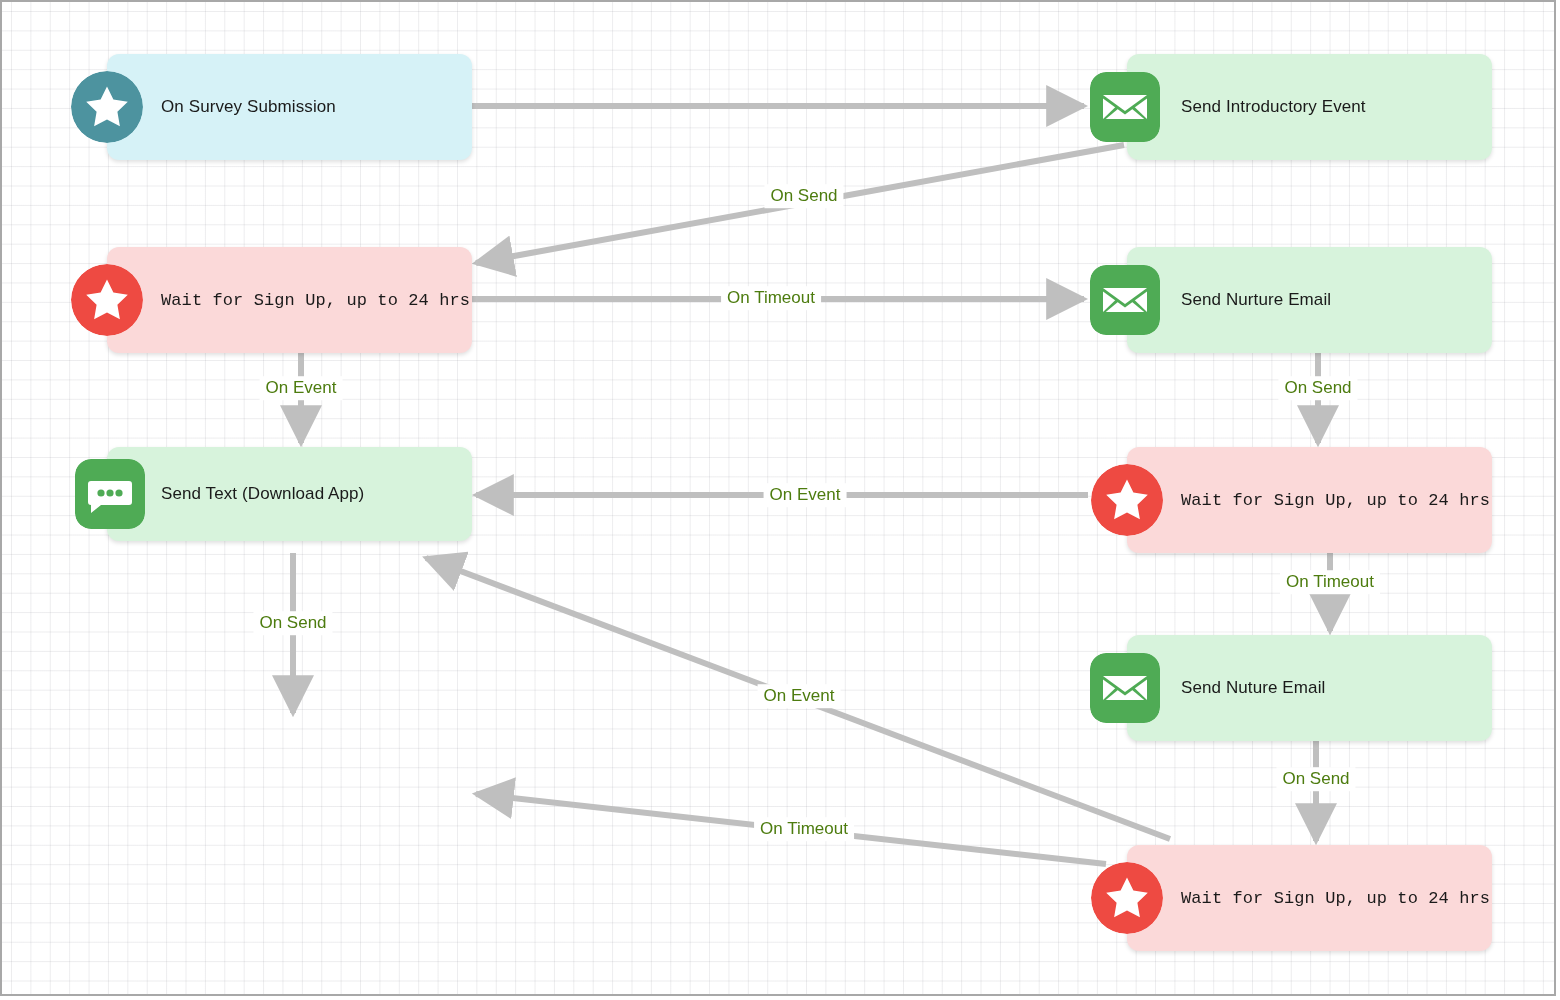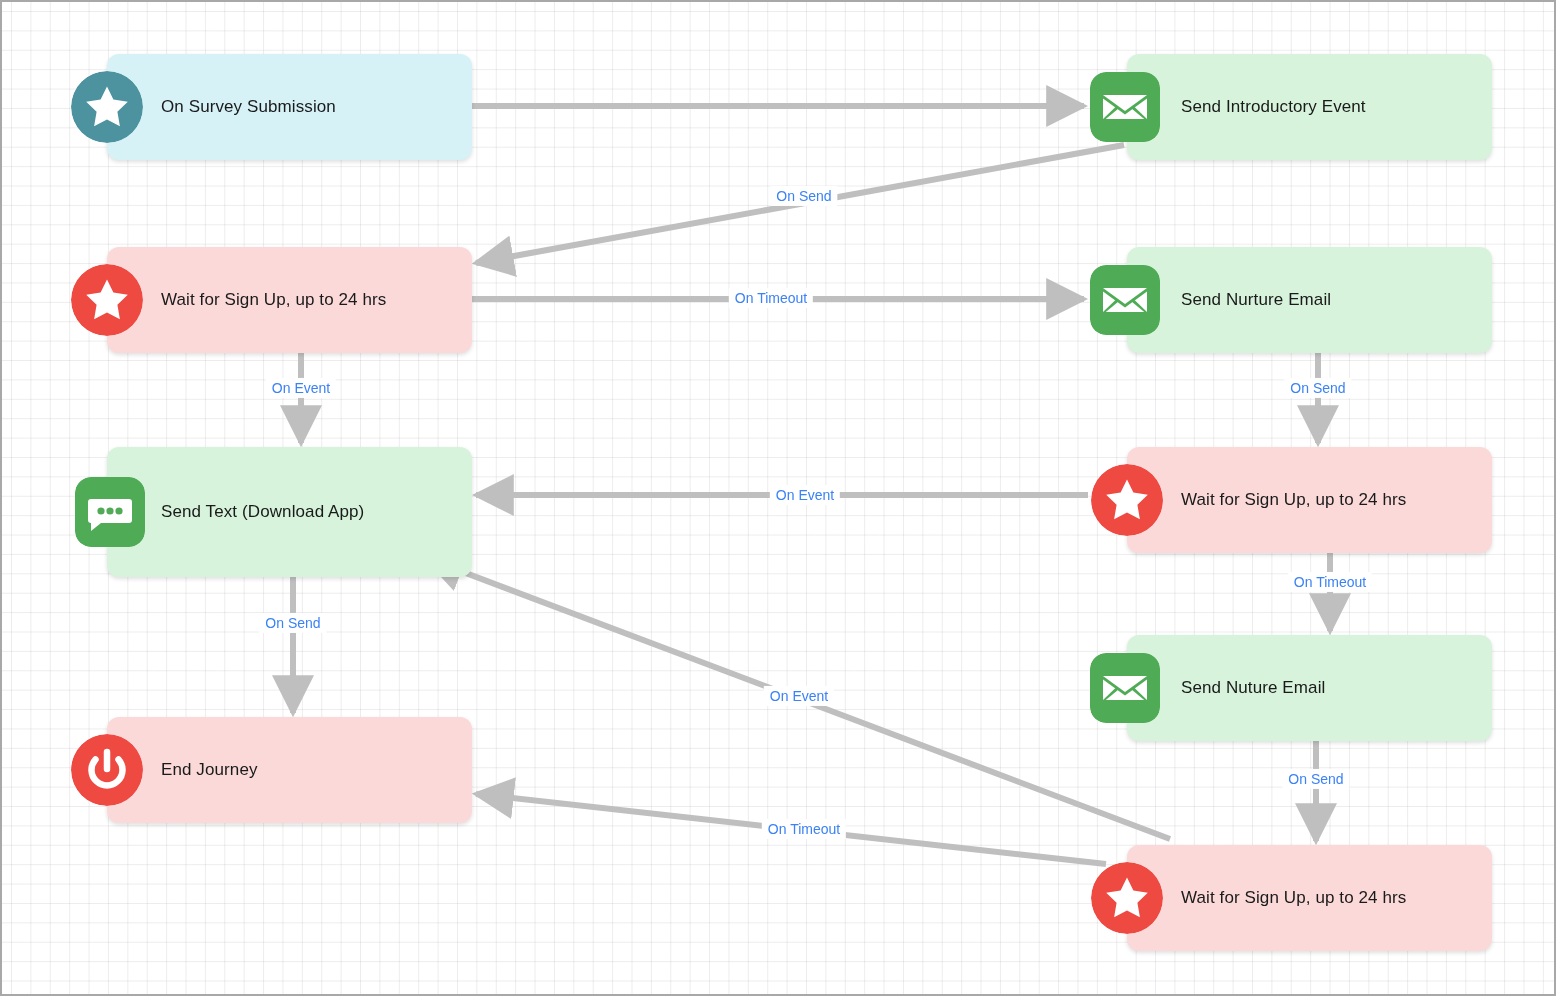--- a/index.html
+++ b/index.html
@@ -29,37 +29,37 @@
     display:flex;align-items:center;
     box-sizing:border-box;
   }
   .node-label{
     font-size:17px;color:#1a1a1a;
     letter-spacing:0.1px;
     white-space:nowrap;
     margin-left:54px;
   }
   .node.kind-trigger{background:#d6f2f7;}
-  .node.kind-wait{background:#fbd9d9;}
+  .node.kind-wait{background:#fbd9d9;font-family:Liberation Mono, monospace;}
   .node.kind-end{background:#fbd9d9;}
   .node.kind-email{background:#d7f3dc;}
   .node.kind-sms{background:#d7f3dc;}
 
   .icon-wrap{
     position:absolute;left:-36px;top:50%;
     transform:translateY(-50%);
     display:flex;align-items:center;justify-content:center;
   }
   .icon-circle{width:72px;height:72px;border-radius:50%;}
   .icon-square{width:70px;height:70px;border-radius:16px;}
   .icon-wrap svg{display:block;}
 
   .edge-label{
     position:absolute;
-    font-size:14px;color:#3b82f6;
+    font-size:17px;color:#4d7c0f;
     background:#ffffff;
     padding:2px 6px;
     white-space:nowrap;
     transform:translate(-50%,-50%);
     line-height:1.15;
   }
 </style>
 </head>
 <body>
 
@@ -136,21 +136,21 @@
         <rect x="0" y="0" width="70" height="70" rx="16" fill="#4fab55"></rect>
         <path fill="#ffffff" d="M13 23 h44 v24 h-44 z"></path>
         <path fill="#4fab55" d="M13 23 L35 39 L57 23 v3.5 L35 42.5 L13 26.5 Z"></path>
         <path fill="#4fab55" d="M13 47 L26 34.5 L28.5 36.6 L15.8 47 Z"></path>
         <path fill="#4fab55" d="M57 47 L44 34.5 L41.5 36.6 L54.2 47 Z"></path>
       </svg>
     </span>
     <span class="node-label">Send Nurture Email</span>
   </div>
 
-  <div class="node kind-sms" style="left:105px;top:445px;width:365px;height:130px;">
+  <div class="node kind-sms" style="left:105px;top:445px;width:365px;height:94px;">
     <span class="icon-wrap" style="left:-32px;">
       <svg class="icon-square" viewBox="0 0 70 70">
         <rect x="0" y="0" width="70" height="70" rx="16" fill="#4fab55"></rect>
         <path fill="#ffffff" d="M16 22 h38 a3 3 0 0 1 3 3 v18 a3 3 0 0 1 -3 3 h-28 l-10 8 v-8 a3 3 0 0 1 -3 -3 v-18 a3 3 0 0 1 3 -3 z"></path>
         <circle cx="26" cy="34" r="3.6" fill="#4fab55"></circle>
         <circle cx="35" cy="34" r="3.6" fill="#4fab55"></circle>
         <circle cx="44" cy="34" r="3.6" fill="#4fab55"></circle>
       </svg>
     </span>
     <span class="node-label">Send Text (Download App)</span>
@@ -172,35 +172,25 @@
         <rect x="0" y="0" width="70" height="70" rx="16" fill="#4fab55"></rect>
         <path fill="#ffffff" d="M13 23 h44 v24 h-44 z"></path>
         <path fill="#4fab55" d="M13 23 L35 39 L57 23 v3.5 L35 42.5 L13 26.5 Z"></path>
         <path fill="#4fab55" d="M13 47 L26 34.5 L28.5 36.6 L15.8 47 Z"></path>
         <path fill="#4fab55" d="M57 47 L44 34.5 L41.5 36.6 L54.2 47 Z"></path>
       </svg>
     </span>
     <span class="node-label">Send Nuture Email</span>
   </div>
 
-  <div class="node kind-end" style="left:105px;top:715px;width:365px;height:106px;">
+
+  <div class="node kind-wait" style="left:1125px;top:843px;width:365px;height:106px;">
     <span class="icon-wrap">
       <svg class="icon-circle" viewBox="0 0 72 72">
         <circle cx="36" cy="36" r="36" fill="#ee4a42"></circle>
-        <path d="M36 18 v17" stroke="#ffffff" stroke-width="6.5" stroke-linecap="round" fill="none"></path>
-        <path d="M24.5 25.5 a15.5 15.5 0 1 0 23 0" stroke="#ffffff" stroke-width="6.5" stroke-linecap="round" fill="none"></path>
-      </svg>
-    </span>
-    <span class="node-label">End Journey</span>
-  </div>
-
-  <div class="node kind-wait" style="left:1125px;top:843px;width:365px;height:106px;">
-    <span class="icon-wrap">
-      <svg class="icon-circle" viewBox="0 0 72 72">
-        <circle cx="36" cy="36" r="36" fill="#ee4a42"></circle>
         <path fill="#ffffff" d="M36 15.5 L42.4 28.6 L56.8 30.7 L46.4 40.8 L48.9 55.2 L36 48.4 L23.1 55.2 L25.6 40.8 L15.2 30.7 L29.6 28.6 Z"></path>
       </svg>
     </span>
     <span class="node-label">Wait for Sign Up, up to 24 hrs</span>
   </div>
 
   <span class="edge-label" style="left:802px;top:194px;">On Send</span>
 
   <span class="edge-label" style="left:769px;top:296px;">On Timeout</span>
 

